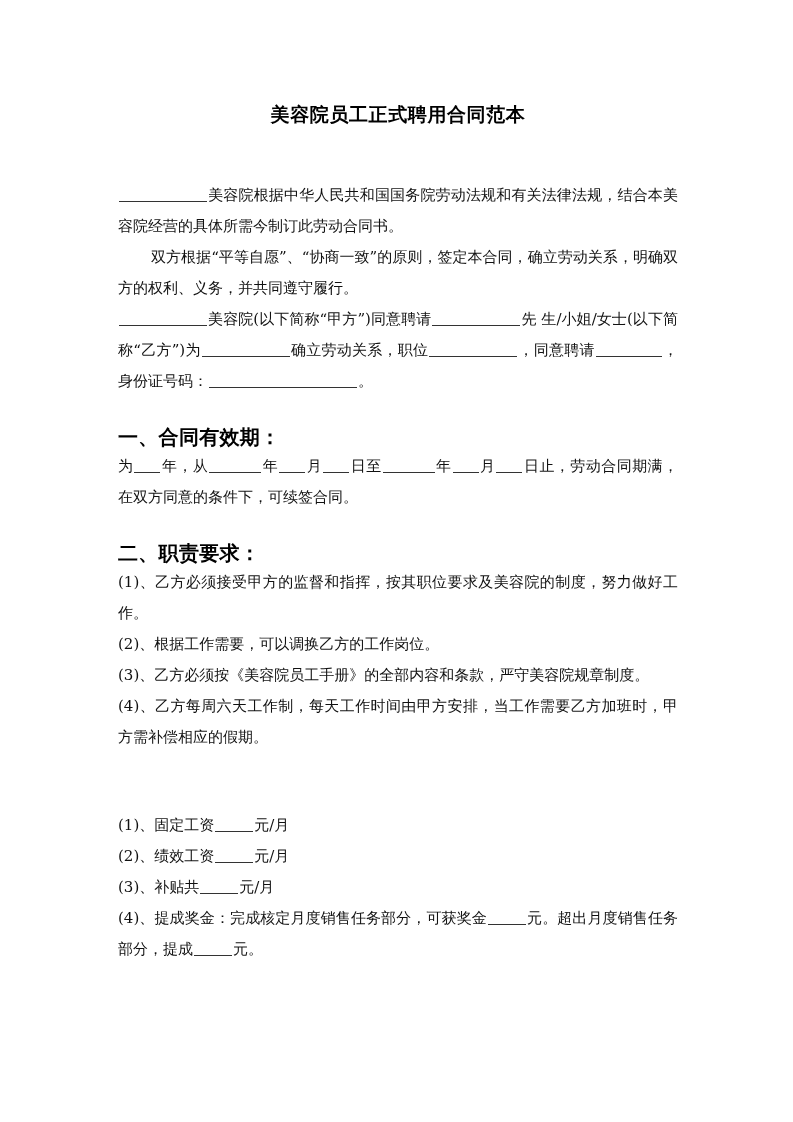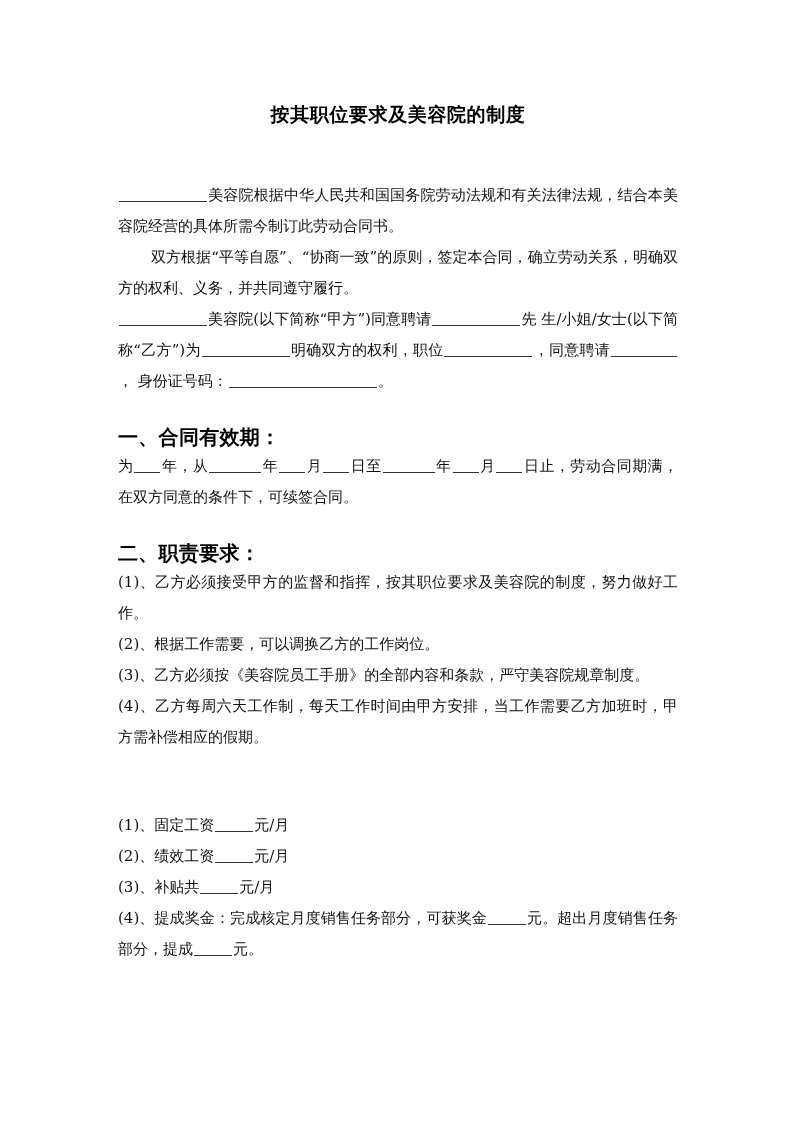--- a/index.html
+++ b/index.html
@@ -89,28 +89,28 @@
   .blank.w5  { width: 66px;  }
   .blank.w6  { width: 88px;  }
   .blank.w12 { width: 148px; }
 </style>
 </head>
 <body>
 
 <div class="page">
   <div class="content">
 
-    <h1 class="doc-title">按其职位要求及美容院的制度</h1>
+    <h1 class="doc-title">美容院员工正式聘用合同范本</h1>
 
     <div class="gap-title"></div>
 
     <div id="preamble-block">
         <p class="para"><span class="blank w6"></span><span>美容院根据中华人民共和国国务院劳动法规和有关法律法规，结合本美容院经营的具体所需今制订此劳动合同书。</span></p>
         <p class="para indent"><span>双方根据“平等自愿”、“协商一致”的原则，签定本合同，确立劳动关系，明确双方的权利、义务，并共同遵守履行。</span></p>
-        <p class="para"><span class="blank w6"></span><span>美容院(以下简称“甲方”)同意聘请</span><span class="blank w6"></span><span>先 生/小姐/女士(以下简称“乙方”)为</span><span class="blank w6"></span><span>明确双方的权利，职位</span><span class="blank w6"></span><span>，同意聘请</span><span class="blank w5"></span><span>， 身份证号码：</span><span class="blank w12"></span><span>。</span></p>
+        <p class="para"><span class="blank w6"></span><span>美容院(以下简称“甲方”)同意聘请</span><span class="blank w6"></span><span>先 生/小姐/女士(以下简称“乙方”)为</span><span class="blank w6"></span><span>确立劳动关系，职位</span><span class="blank w6"></span><span>，同意聘请</span><span class="blank w5"></span><span>， 身份证号码：</span><span class="blank w12"></span><span>。</span></p>
       </div>
 
     <div id="sections-block">
         <div class="gap-sec"></div>
         <h2 class="section-heading">一、合同有效期：</h2>
         <p class="para"><span>为</span><span class="blank w2"></span><span>年，从</span><span class="blank w4"></span><span>年</span><span class="blank w2"></span><span>月</span><span class="blank w2"></span><span>日至</span><span class="blank w4"></span><span>年</span><span class="blank w2"></span><span>月</span><span class="blank w2"></span><span>日止，劳动合同期满，在双方同意的条件下，可续签合同。</span></p>
         <div class="gap-sec"></div>
         <h2 class="section-heading">二、职责要求：</h2>
         <p class="para"><span>(1)、乙方必须接受甲方的监督和指挥，按其职位要求及美容院的制度，努力做好工作。</span></p>
         <p class="para"><span>(2)、根据工作需要，可以调换乙方的工作岗位。</span></p>

